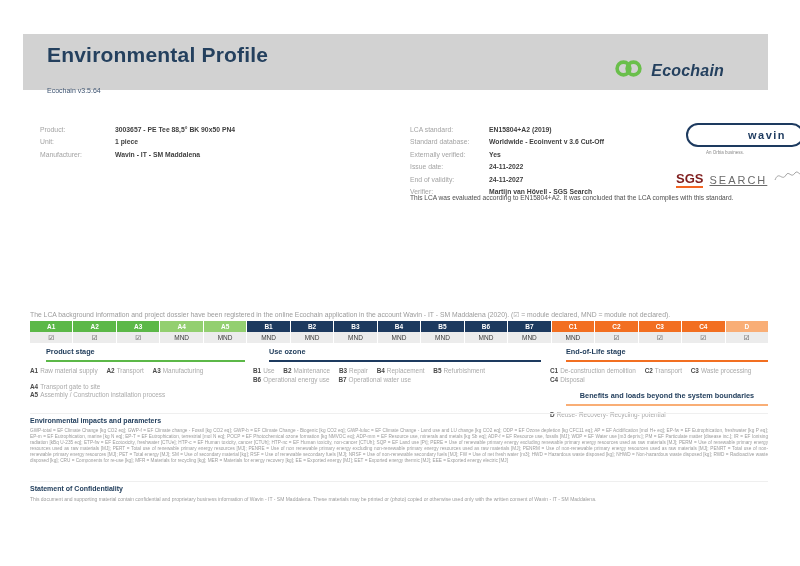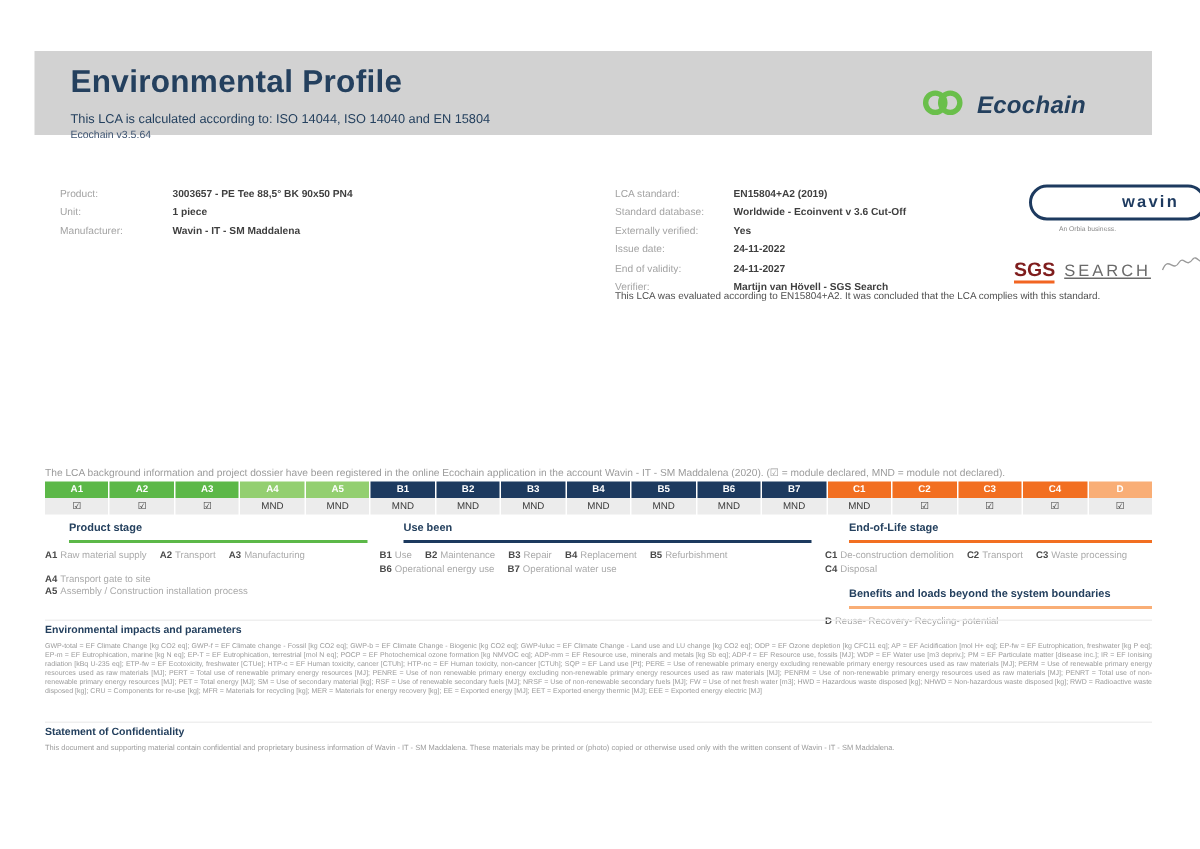--- a/index.html
+++ b/index.html
@@ -45,39 +45,38 @@
   
   .stage-col{position:absolute;top:347px;}
   .col1{left:30px;width:215px;}
   .col2{left:253px;width:288px;}
   .col3{left:550px;width:218px;}
   .stage-head{font-size:7.3px;font-weight:700;color:#24405e;padding-bottom:4px;margin-bottom:5px;border-bottom:2px solid;margin-left:16px;}
   .u-g{border-color:#5cb848;}
   .u-lg{border-color:#93cf70;}
   .u-n{border-color:#1d3a5f;}
   .u-o{border-color:#f26f21;}
-  .u-lo{border-color:#f9ae76;}
+  .u-lo{border-color:#f9ae76;text-align:center;}
   .stage-items{font-size:6.4px;line-height:8.6px;color:#aaaaaa;}
   .st-item{margin-right:7px;white-space:nowrap;}
   .st-item.block{display:block;margin-right:0;}
   .st-code{font-weight:700;color:#4a4a4a;margin-right:2px;}
   .stage-gap{height:7px;}
   
   .impacts{position:absolute;left:30px;top:413px;width:738px;border-top:1px solid #efefef;padding-top:3px;}
   .sec-head{font-size:7px;font-weight:700;color:#24405e;margin:0 0 4px 0;}
   .tiny-text{font-size:4.7px;line-height:5.9px;color:#9b9b9b;text-align:justify;}
   .confid{position:absolute;left:30px;top:481px;width:738px;border-top:1px solid #efefef;padding-top:3px;}
   .confid .tiny-text{font-size:5px;line-height:6.2px;text-align:left;}
 </style>
 </head>
 <body>
 
 <div class="header-band">
   <div class="hdr-title">Environmental Profile</div>
-  <div class="hdr-sub">This LCA is calculated according to: ISO 14044, ISO 14040 and EN 15804</div>
   <div class="hdr-ver">Ecochain v3.5.64</div>
   <div class="eco-logo">
     <span>
       <svg width="31" height="21" viewBox="0 0 31 21">
         <circle cx="10.5" cy="10.5" r="6.4" fill="none" stroke="#6abf4b" stroke-width="3.6"></circle>
         <circle cx="20.5" cy="10.5" r="6.4" fill="none" stroke="#6abf4b" stroke-width="3.6"></circle>
       </svg>
     </span>
     <span class="eco-logo-text">Ecochain</span>
   </div>
@@ -223,21 +222,21 @@
     <span class="st-item"><span class="st-code">A3</span><span>Manufacturing</span></span>
   </div>
   <div class="stage-gap"></div>
   <div class="stage-items">
     <span class="st-item block"><span class="st-code">A4</span><span>Transport gate to site</span></span>
     <span class="st-item block"><span class="st-code">A5</span><span>Assembly / Construction installation process</span></span>
   </div>
 </div>
 
 <div class="stage-col col2">
-  <div class="stage-head u-n">Use been</div>
+  <div class="stage-head u-n">Use ozone</div>
   <div class="stage-items">
     <span class="st-item"><span class="st-code">B1</span><span>Use</span></span>
     <span class="st-item"><span class="st-code">B2</span><span>Maintenance</span></span>
     <span class="st-item"><span class="st-code">B3</span><span>Repair</span></span>
     <span class="st-item"><span class="st-code">B4</span><span>Replacement</span></span>
     <span class="st-item"><span class="st-code">B5</span><span>Refurbishment</span></span>
     <span class="st-item"><span class="st-code">B6</span><span>Operational energy use</span></span>
     <span class="st-item"><span class="st-code">B7</span><span>Operational water use</span></span>
   </div>
 </div>

